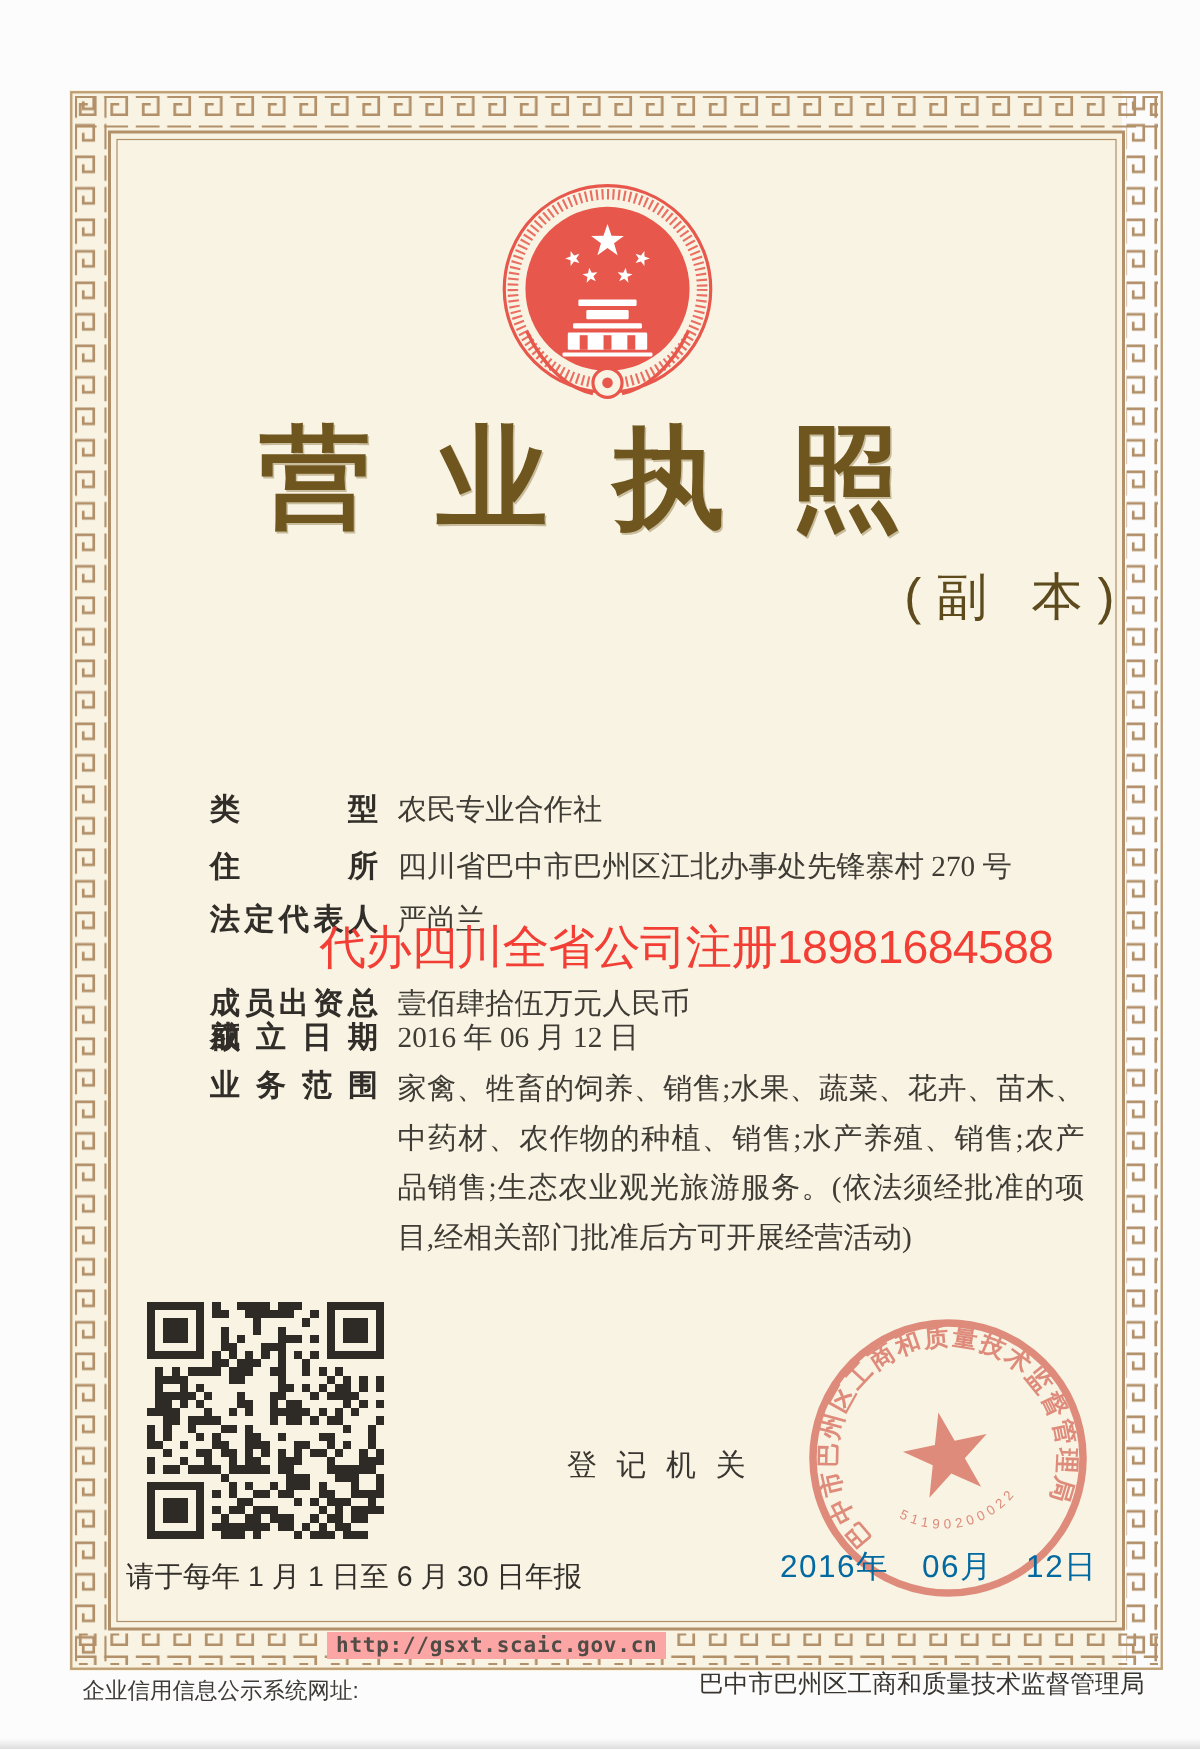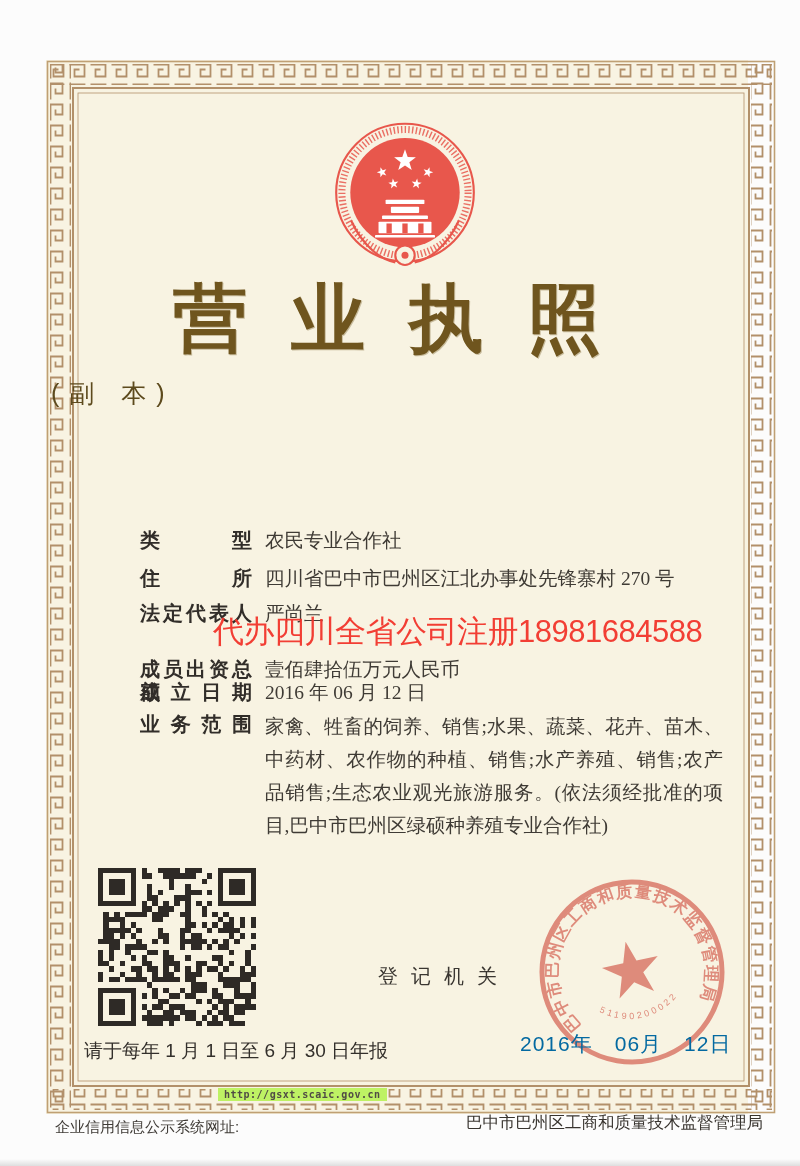--- a/index.html
+++ b/index.html
@@ -13,22 +13,22 @@
   }
   .border-svg{position:absolute;left:0;top:0;width:730px;height:1054px;z-index:1;}
   .emblem{position:absolute;left:284px;top:53px;width:150px;height:168px;z-index:2;}
   .emblem svg{width:100%;height:100%;}
   .title{
     position:absolute;left:0;right:0;top:222px;text-align:center;z-index:2;
     font-size:74px;font-weight:bold;color:#6f551e;letter-spacing:44px;
     transform:translateX(12px);line-height:1;text-shadow:1px 1px 0 rgba(111,85,30,.35);
   }
   .subtitle{
-    position:absolute;left:0;right:0;top:320px;text-align:left;z-index:2;
-    font-size:25px;color:#5d4a1d;letter-spacing:10px;transform:translateX(5px);line-height:1.1;
+    position:absolute;left:0;right:0;top:320px;text-align:right;z-index:2;
+    font-size:34px;color:#5d4a1d;letter-spacing:10px;transform:translateX(5px);line-height:1.1;
   }
   .credit-line{position:absolute;left:289px;top:368px;z-index:2;white-space:nowrap;}
   .credit-label{font-size:17px;font-weight:bold;letter-spacing:5px;color:#45403a;}
   .credit-code{font-size:19px;font-family:"DejaVu Serif",serif;color:#3d3a35;letter-spacing:.5px;margin-left:6px;}
   .row{position:absolute;left:94px;display:flex;align-items:flex-start;z-index:2;}
   .row-label{
     width:112px;flex:0 0 112px;font-size:20px;font-weight:600;color:#312d29;
     text-align:justify;text-align-last:justify;line-height:1.15;
   }
   .row-value{
@@ -49,22 +49,22 @@
     letter-spacing:13px;color:#3a3631;white-space:nowrap;
   }
   .seal{position:absolute;left:486px;top:812px;width:200px;height:200px;z-index:3;opacity:.88;mix-blend-mode:multiply;}
   .issue-date{
     position:absolute;left:474px;top:970px;z-index:4;font-size:21px;color:#0369a1;
     letter-spacing:1px;white-space:pre;font-weight:500;
   }
   .annual-note{position:absolute;left:38px;top:978px;z-index:2;font-size:19px;color:#332f2b;white-space:pre;}
   .url{
     position:absolute;left:172px;top:1028px;z-index:2;
-    font-family:"DejaVu Sans Mono",monospace;font-size:10px;font-weight:bold;
-    color:#504b45;background:#bef264;padding:1px 6px;letter-spacing:.5px;white-space:nowrap;
+    font-family:"DejaVu Sans Mono",monospace;font-size:14px;font-weight:bold;
+    color:#504b45;background:#fca5a5;padding:1px 6px;letter-spacing:.5px;white-space:nowrap;
   }
   .footer-left{position:absolute;left:55px;top:1118px;font-size:15px;color:#3f3b36;z-index:2;}
   .footer-right{position:absolute;right:37px;top:1112px;font-size:16.5px;color:#38342f;z-index:2;}
   .scan-edge{position:absolute;left:0;right:0;bottom:0;height:7px;background:linear-gradient(rgba(255,255,255,0),#dedede);z-index:9;}
 </style>
 </head>
 <body>
 
 <div class="page">
 
@@ -138,21 +138,21 @@
     <div class="row r4">
       <div class="row-label">成员出资总额</div>
       <div class="row-value">壹佰肆拾伍万元人民币</div>
     </div>
     <div class="row r5">
       <div class="row-label">成立日期</div>
       <div class="row-value">2016 年 06 月 12 日</div>
     </div>
     <div class="row r6">
       <div class="row-label">业务范围</div>
-      <div class="row-value">家禽、牲畜的饲养、销售;水果、蔬菜、花卉、苗木、中药材、农作物的种植、销售;水产养殖、销售;农产品销售;生态农业观光旅游服务。(依法须经批准的项目,巴中市巴州区绿硕种养殖专业合作社)</div>
+      <div class="row-value">家禽、牲畜的饲养、销售;水果、蔬菜、花卉、苗木、中药材、农作物的种植、销售;水产养殖、销售;农产品销售;生态农业观光旅游服务。(依法须经批准的项目,经相关部门批准后方可开展经营活动)</div>
     </div>
 
     <div class="watermark">代办四川全省公司注册18981684588</div>
 
     <div class="qr" id="qr"><svg viewBox="0 0 29 29" shape-rendering="crispEdges" fill="#2e2a26">
           <rect x="0" y="0" width="1" height="1"></rect>
           <rect x="1" y="0" width="1" height="1"></rect>
           <rect x="2" y="0" width="1" height="1"></rect>
           <rect x="3" y="0" width="1" height="1"></rect>
           <rect x="4" y="0" width="1" height="1"></rect>

